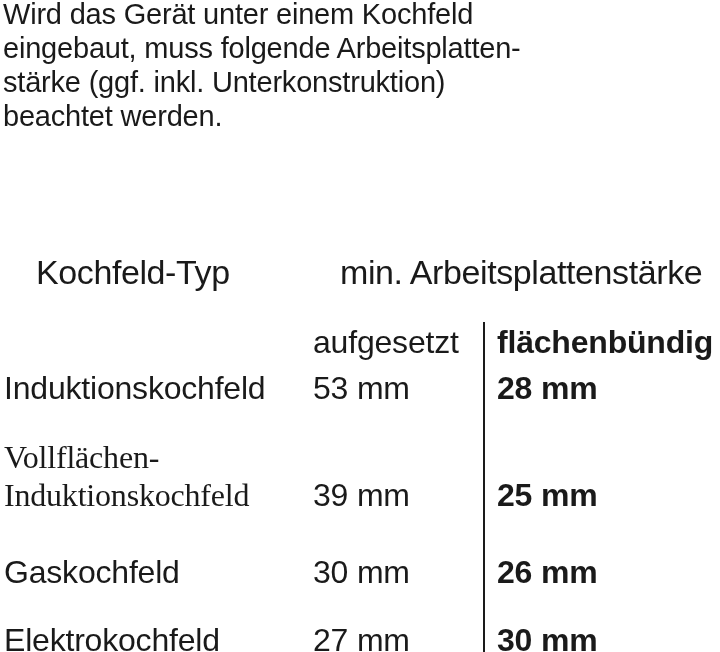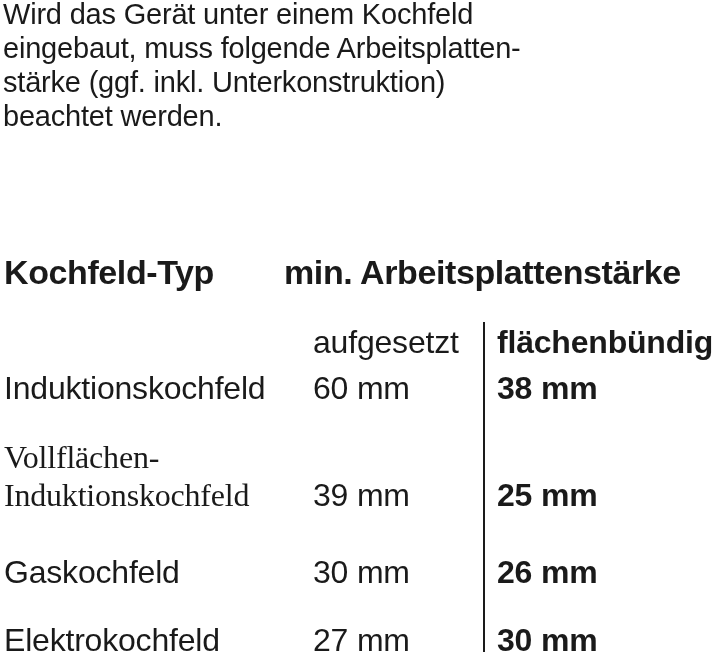--- a/index.html
+++ b/index.html
@@ -24,27 +24,28 @@
     width: 700px;
     font-size: 29px;
     line-height: 34px;
     letter-spacing: -0.2px;
     white-space: pre-line;
   }
   .th {
     position: absolute;
     top: 252px;
     font-size: 34px;
-    font-weight: bold;
+    font-weight: normal;
     line-height: 40px;
     letter-spacing: -0.4px;
     white-space: nowrap;
+    margin-left: 32px;
   }
   .th-left  { left: 4px; }
-  .th-right { left: 284px; }
+  .th-right { left: 308px; }
   .sub, .cell, .rowlabel {
     position: absolute;
     font-size: 32px;
     line-height: 37px;
     letter-spacing: -0.2px;
     white-space: nowrap;
   }
   .sub { top: 324px; }
   .col-label { left: 4px; }
   .col-mounted { left: 313px; }
@@ -85,22 +86,22 @@
 
   <div>
     <div class="sub col-mounted">aufgesetzt</div>
     <div class="sub col-flush">flächenbündig</div>
   </div>
 
   <div class="divider"></div>
 
   <div>
     <div class="rowlabel col-label row1">Induktionskochfeld</div>
-    <div class="cell col-mounted row1">60 mm</div>
-    <div class="cell col-flush row1">38 mm</div>
+    <div class="cell col-mounted row1">53 mm</div>
+    <div class="cell col-flush row1">28 mm</div>
   </div>
 
   <div>
     <div class="rowlabel col-label row2-label">Vollflächen-
 Induktionskochfeld</div>
     <div class="cell col-mounted row2-val">39 mm</div>
     <div class="cell col-flush row2-val">25 mm</div>
   </div>
 
   <div>

